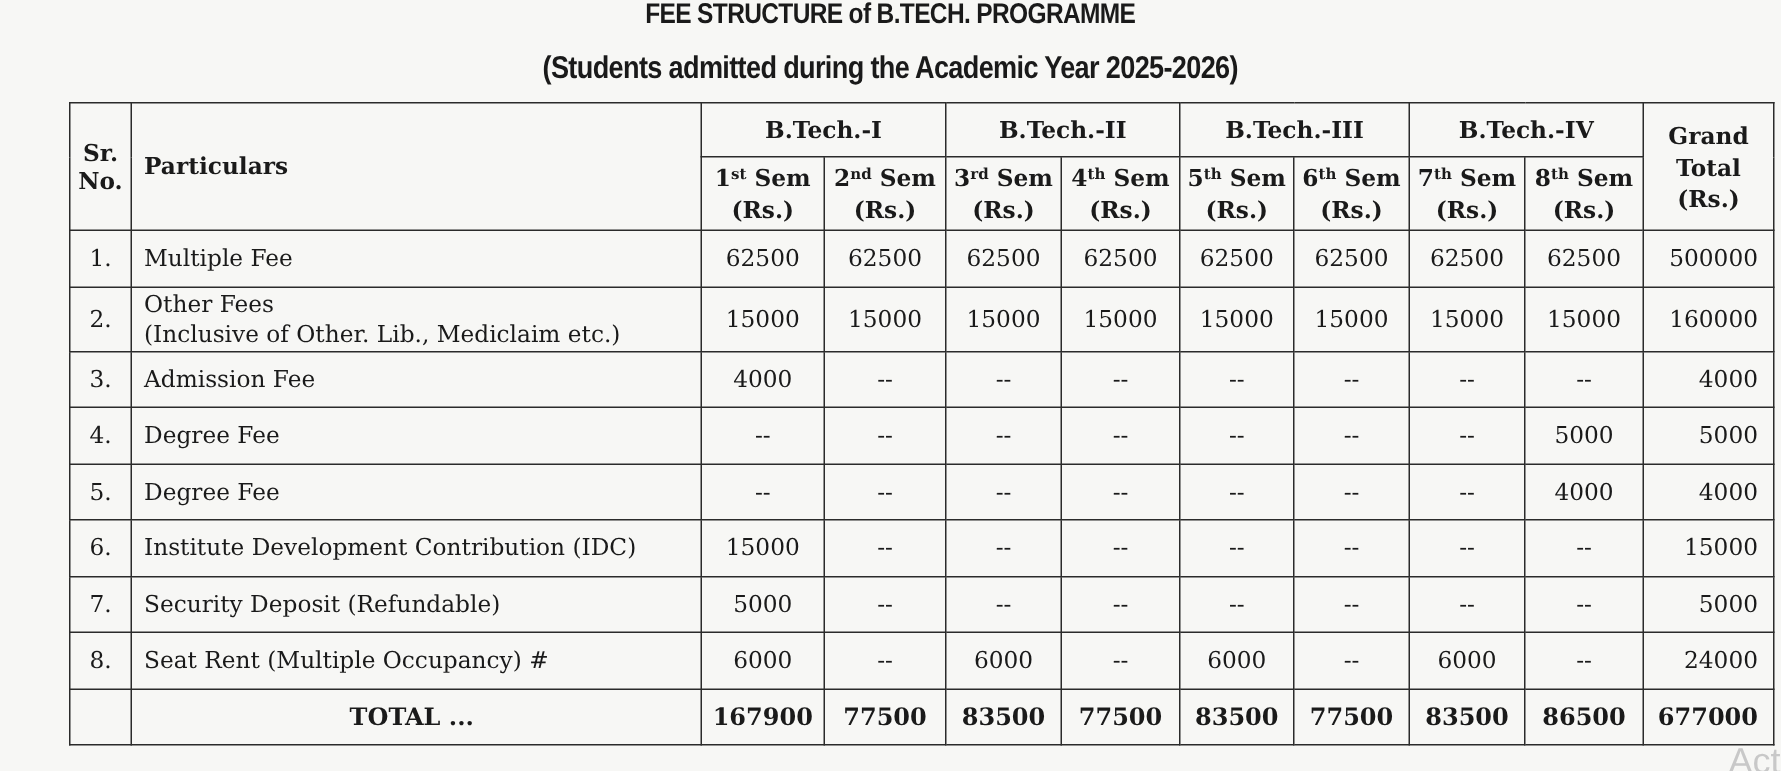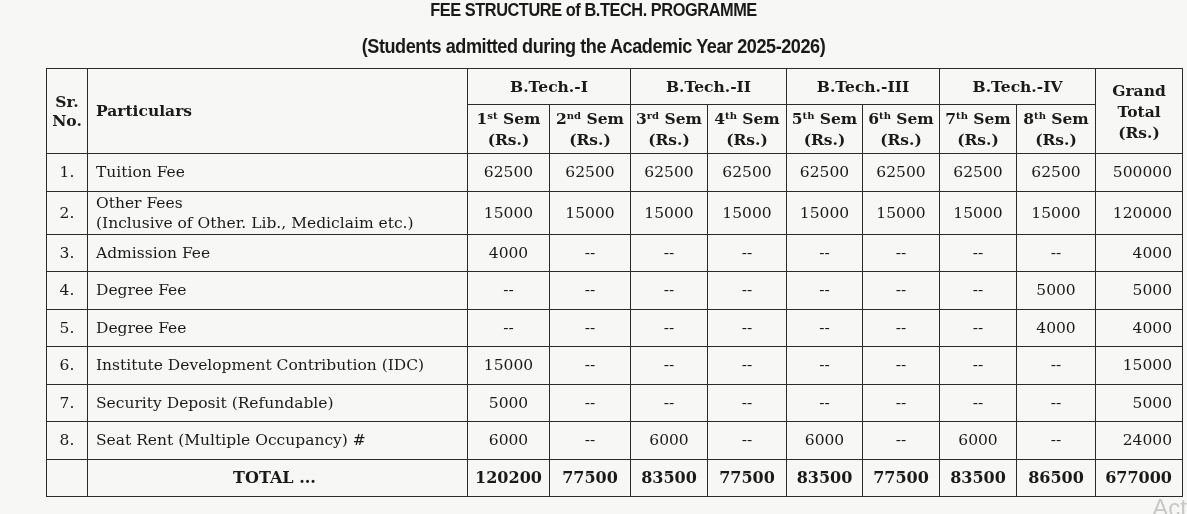--- a/index.html
+++ b/index.html
@@ -90,21 +90,21 @@
       <th><span>5</span><sup>th</sup> <span>Sem</span><br><span>(Rs.)</span></th>
       <th><span>6</span><sup>th</sup> <span>Sem</span><br><span>(Rs.)</span></th>
       <th><span>7</span><sup>th</sup> <span>Sem</span><br><span>(Rs.)</span></th>
       <th><span>8</span><sup>th</sup> <span>Sem</span><br><span>(Rs.)</span></th>
     </tr>
   </thead>
   <tbody>
 
     <tr class="body-row">
       <td class="sr">1.</td>
-      <td class="part">Tuition Fee</td>
+      <td class="part">Multiple Fee</td>
       <td class="num">62500</td>
       <td class="num">62500</td>
       <td class="num">62500</td>
       <td class="num">62500</td>
       <td class="num">62500</td>
       <td class="num">62500</td>
       <td class="num">62500</td>
       <td class="num">62500</td>
       <td class="gt">500000</td>
     </tr>
@@ -116,21 +116,21 @@
         <div>(Inclusive of Other. Lib., Mediclaim etc.)</div>
       </td>
       <td class="num">15000</td>
       <td class="num">15000</td>
       <td class="num">15000</td>
       <td class="num">15000</td>
       <td class="num">15000</td>
       <td class="num">15000</td>
       <td class="num">15000</td>
       <td class="num">15000</td>
-      <td class="gt">120000</td>
+      <td class="gt">160000</td>
     </tr>
 
     <tr class="body-row">
       <td class="sr">3.</td>
       <td class="part">Admission Fee</td>
       <td class="num">4000</td>
       <td class="num">--</td>
       <td class="num">--</td>
       <td class="num">--</td>
       <td class="num">--</td>
@@ -206,21 +206,21 @@
       <td class="num">6000</td>
       <td class="num">--</td>
       <td class="num">6000</td>
       <td class="num">--</td>
       <td class="gt">24000</td>
     </tr>
 
     <tr class="total-row">
       <td></td>
       <td class="total-label">TOTAL ...</td>
-      <td class="num">120200</td>
+      <td class="num">167900</td>
       <td class="num">77500</td>
       <td class="num">83500</td>
       <td class="num">77500</td>
       <td class="num">83500</td>
       <td class="num">77500</td>
       <td class="num">83500</td>
       <td class="num">86500</td>
       <td class="gt">677000</td>
     </tr>
   </tbody>

